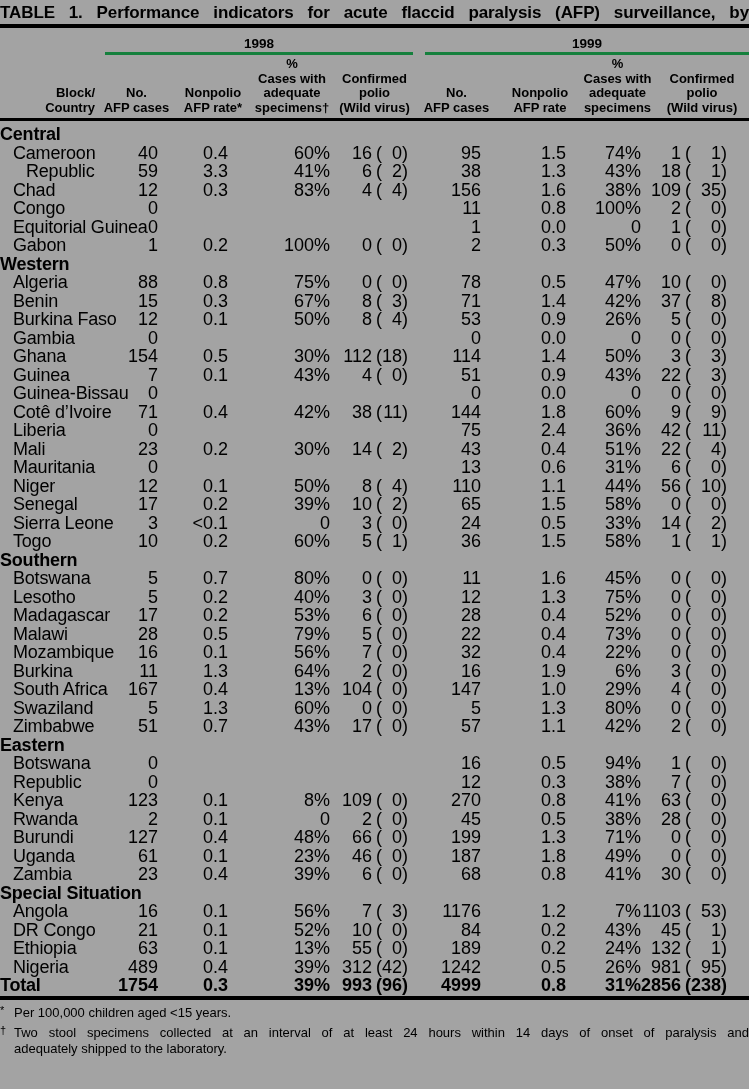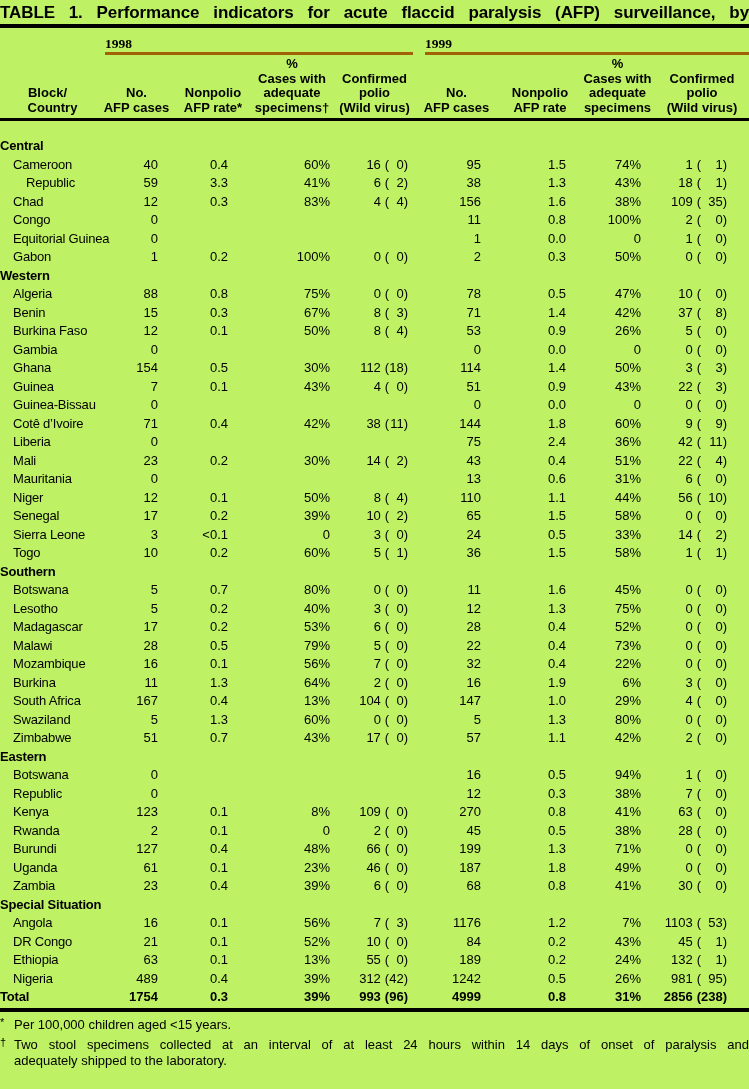--- a/index.html
+++ b/index.html
@@ -1,49 +1,49 @@
 <!DOCTYPE html>
 <html><head>
 <meta charset="utf-8">
 <style>
   html,body{margin:0;padding:0;background:#fff;}
   body{
     width:749px;height:1089px;
     font-family:"Liberation Sans", sans-serif;
     color:#000;
   }
-  .page{position:relative;width:749px;height:1089px;overflow:hidden;background:#bef264;}
+  .page{position:relative;width:749px;height:1089px;overflow:hidden;background:#a3a3a3;}
 
   
   .title{font-weight:bold;font-size:17px;line-height:20px;padding-top:3px;letter-spacing:-0.1px;}
   .title .l1{text-align:justify;text-align-last:justify;}
   .rule{background:#000;}
   .rule.thick{height:4px;}
   .rule.mid{height:3px;}
   .title-rule{margin-top:1px;}
 
   
   .yearband{display:flex;margin-top:7px;font-weight:bold;font-size:13.5px;}
   .yb-spacer{width:105px;}
   .yb-gap{width:12px;}
-  .yb-group{border-bottom:3px solid #a16207;line-height:17px;height:17px;font-family:Liberation Serif, serif;}
+  .yb-group{border-bottom:3px solid #15803d;text-align:center;line-height:17px;height:17px;}
   .yb-1998{width:308px;}
   .yb-1999{flex:1;}
 
   
   .hgrid{display:grid;grid-template-columns:95px 83px 70px 88px 77px 87px 80px 75px 94px;
          font-weight:bold;font-size:13px;line-height:14.5px;}
   .hc{text-align:center;white-space:nowrap;}
-  .hc.left{text-align:center;}
+  .hc.left{text-align:right;}
   .hc.left.ind{padding-left:10px;}
   .hdr{margin-top:2px;}
   .mid-rule{margin-top:3px;}
 
   
-  .tbody{font-size:13px;margin-top:16px;}
+  .tbody{font-size:18px;margin-top:4px;}
   .row{display:grid;grid-template-columns:112px 48px 70px 103px 77px 73px 85px 75px 106px;
        height:18.5px;line-height:18.5px;}
   .row.block .name, .row.total{font-weight:bold;}
   .name{white-space:nowrap;letter-spacing:-0.2px;}
   .ind0{padding-left:0;}
   .ind1{padding-left:13px;}
   .ind2{padding-left:26px;}
   .cell{white-space:nowrap;}
   .num{text-align:right;padding-right:2px;}
   .spec98{padding-right:3px;}

